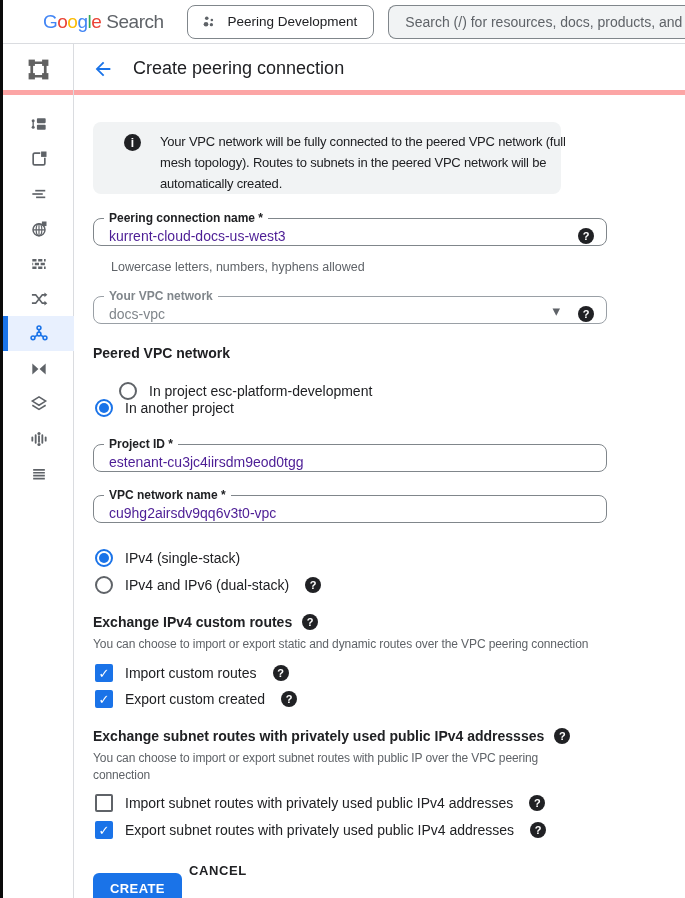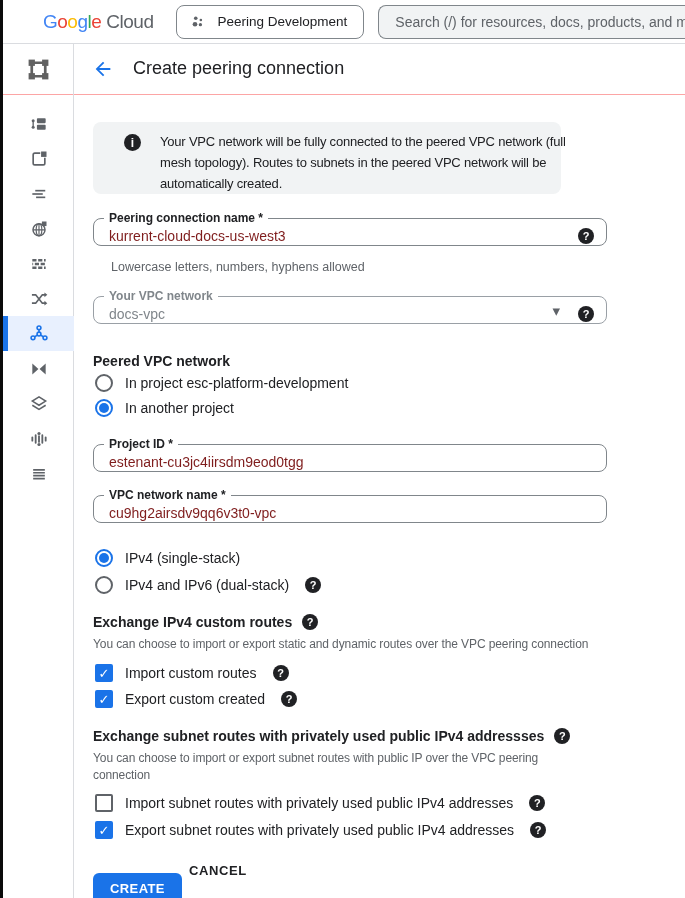--- a/index.html
+++ b/index.html
@@ -22,21 +22,21 @@
   .proj-btn { display:flex; align-items:center; gap:10px; margin-left:23px; height:34px;
               padding:0 16px 0 12px; border:1px solid #80868b; border-radius:8px; background:#fff; }
   .proj-btn .label { font-size:13.5px; font-weight:500; color:#202124; white-space:nowrap; }
   .searchbar { display:flex; align-items:center; margin-left:14px; height:34px; flex:1 0 auto;
                min-width:280px; background:#f1f3f4; border:1px solid #80868b; border-radius:8px 0 0 8px;
                border-right:none; padding-left:16px; overflow:hidden; }
   .searchbar .ph { font-size:14px; color:#5f6368; white-space:nowrap; }
 
   
   .pagehead { position:absolute; left:3px; top:44px; width:682px; height:51px; background:#fff;
-              border-bottom:1px solid #fca5a5; }
+              border-bottom:5px solid #fca5a5; }
   .product-cell { position:absolute; left:0; top:0; width:71px; height:51px; display:flex;
                   align-items:center; justify-content:center; border-right:1px solid #dadce0; }
   .back-btn { position:absolute; left:88px; top:13px; width:24px; height:24px; display:flex;
               align-items:center; justify-content:center; cursor:pointer; }
   .page-title { position:absolute; left:130px; top:14px; font-size:18px; font-weight:400; color:#202124; }
 
   
   .sidebar { position:absolute; left:3px; top:95px; width:71px; height:803px; background:#fff;
              border-right:1px solid #dadce0; }
   .nav { position:absolute; top:11px; left:0; width:71px; }
@@ -53,21 +53,21 @@
                 background:#202124; color:#fff; display:flex; align-items:center; justify-content:center;
                 font-size:12px; font-weight:bold; }
   .info-badge::after { content:"i"; }
   .banner-text { position:absolute; left:67px; top:9px; width:438px; font-size:13px; line-height:21px;
                  letter-spacing:-0.2px; color:#202124; }
 
   .tf { position:absolute; left:18px; width:514px; height:28px; border:1px solid #80868b;
         border-radius:8px; background:#fff; }
   .tf-label { position:absolute; top:-8px; left:10px; background:#fff; padding:0 5px; font-size:12px;
               font-weight:bold; color:#202124; white-space:nowrap; }
-  .tf-value { position:absolute; left:15px; top:0; line-height:34px; font-size:14px; color:#7f1d1d;
+  .tf-value { position:absolute; left:15px; top:0; line-height:34px; font-size:14px; color:#4c1d95;
               white-space:nowrap; }
   .tf.muted { border-color:#9aa0a6; }
   .tf.muted .tf-label, .tf.muted .tf-value { color:#80868b; font-weight:bold; }
   .tf.muted .tf-value { font-weight:400; }
   .help-badge { display:inline-flex; width:16px; height:16px; border-radius:50%; background:#202124;
                 color:#fff; font-size:11px; font-weight:bold; align-items:center; justify-content:center;
                 flex:0 0 16px; }
   .help-badge::after { content:"?"; }
   .tf .help-badge { position:absolute; right:12px; top:9px; }
   .caret { position:absolute; right:46px; top:5px; color:#5f6368; font-size:15px; }
@@ -111,21 +111,21 @@
         <span></span>
         <span></span>
       </div>
     <div class="logo">
       <span class="lt" style="color:#4285F4">G</span>
       <span class="lt" style="color:#EA4335">o</span>
       <span class="lt" style="color:#FBBC05">o</span>
       <span class="lt" style="color:#4285F4">g</span>
       <span class="lt" style="color:#34A853">l</span>
       <span class="lt" style="color:#EA4335">e</span>
-      <span class="cloud">Cloud</span>
+      <span class="cloud">Search</span>
     </div>
     <div class="proj-btn">
       <svg width="18" height="18" viewBox="0 0 24 24">
         <g fill="#5f6368">
           <circle cx="9" cy="7" r="2.4"></circle>
             <circle cx="15.8" cy="9.2" r="1.7"></circle>
           <circle cx="8" cy="15" r="3.1"></circle>
             <circle cx="15.2" cy="15.6" r="2.2"></circle>
         </g>
       </svg>
@@ -275,25 +275,25 @@
     </div>
     <div class="helper" style="top:165px;">Lowercase letters, numbers, hyphens allowed</div>
 
     <div class="tf muted" style="top:201px;">
       <span class="tf-label">Your VPC network</span>
       <span class="tf-value">docs-vpc</span>
       <span class="caret"></span>
       <span class="help-badge"></span>
     </div>
 
-    <div class="sect-head" style="top:250px;margin-top:8px;">
+    <div class="sect-head" style="top:250px;">
       <span class="t">Peered VPC network</span>
     </div>
 
-    <div class="opt-row" style="top:278px;">
+    <div class="opt-row" style="top:286px;margin-left:24px;">
       <span class="radio"></span>
       <span class="lbl">In project esc-platform-development</span>
     </div>
     <div class="opt-row" style="top:303px;">
       <span class="radio selected"></span>
       <span class="lbl">In another project</span>
     </div>
 
     <div class="tf" style="top:349px;">
       <span class="tf-label">Project ID *</span>

